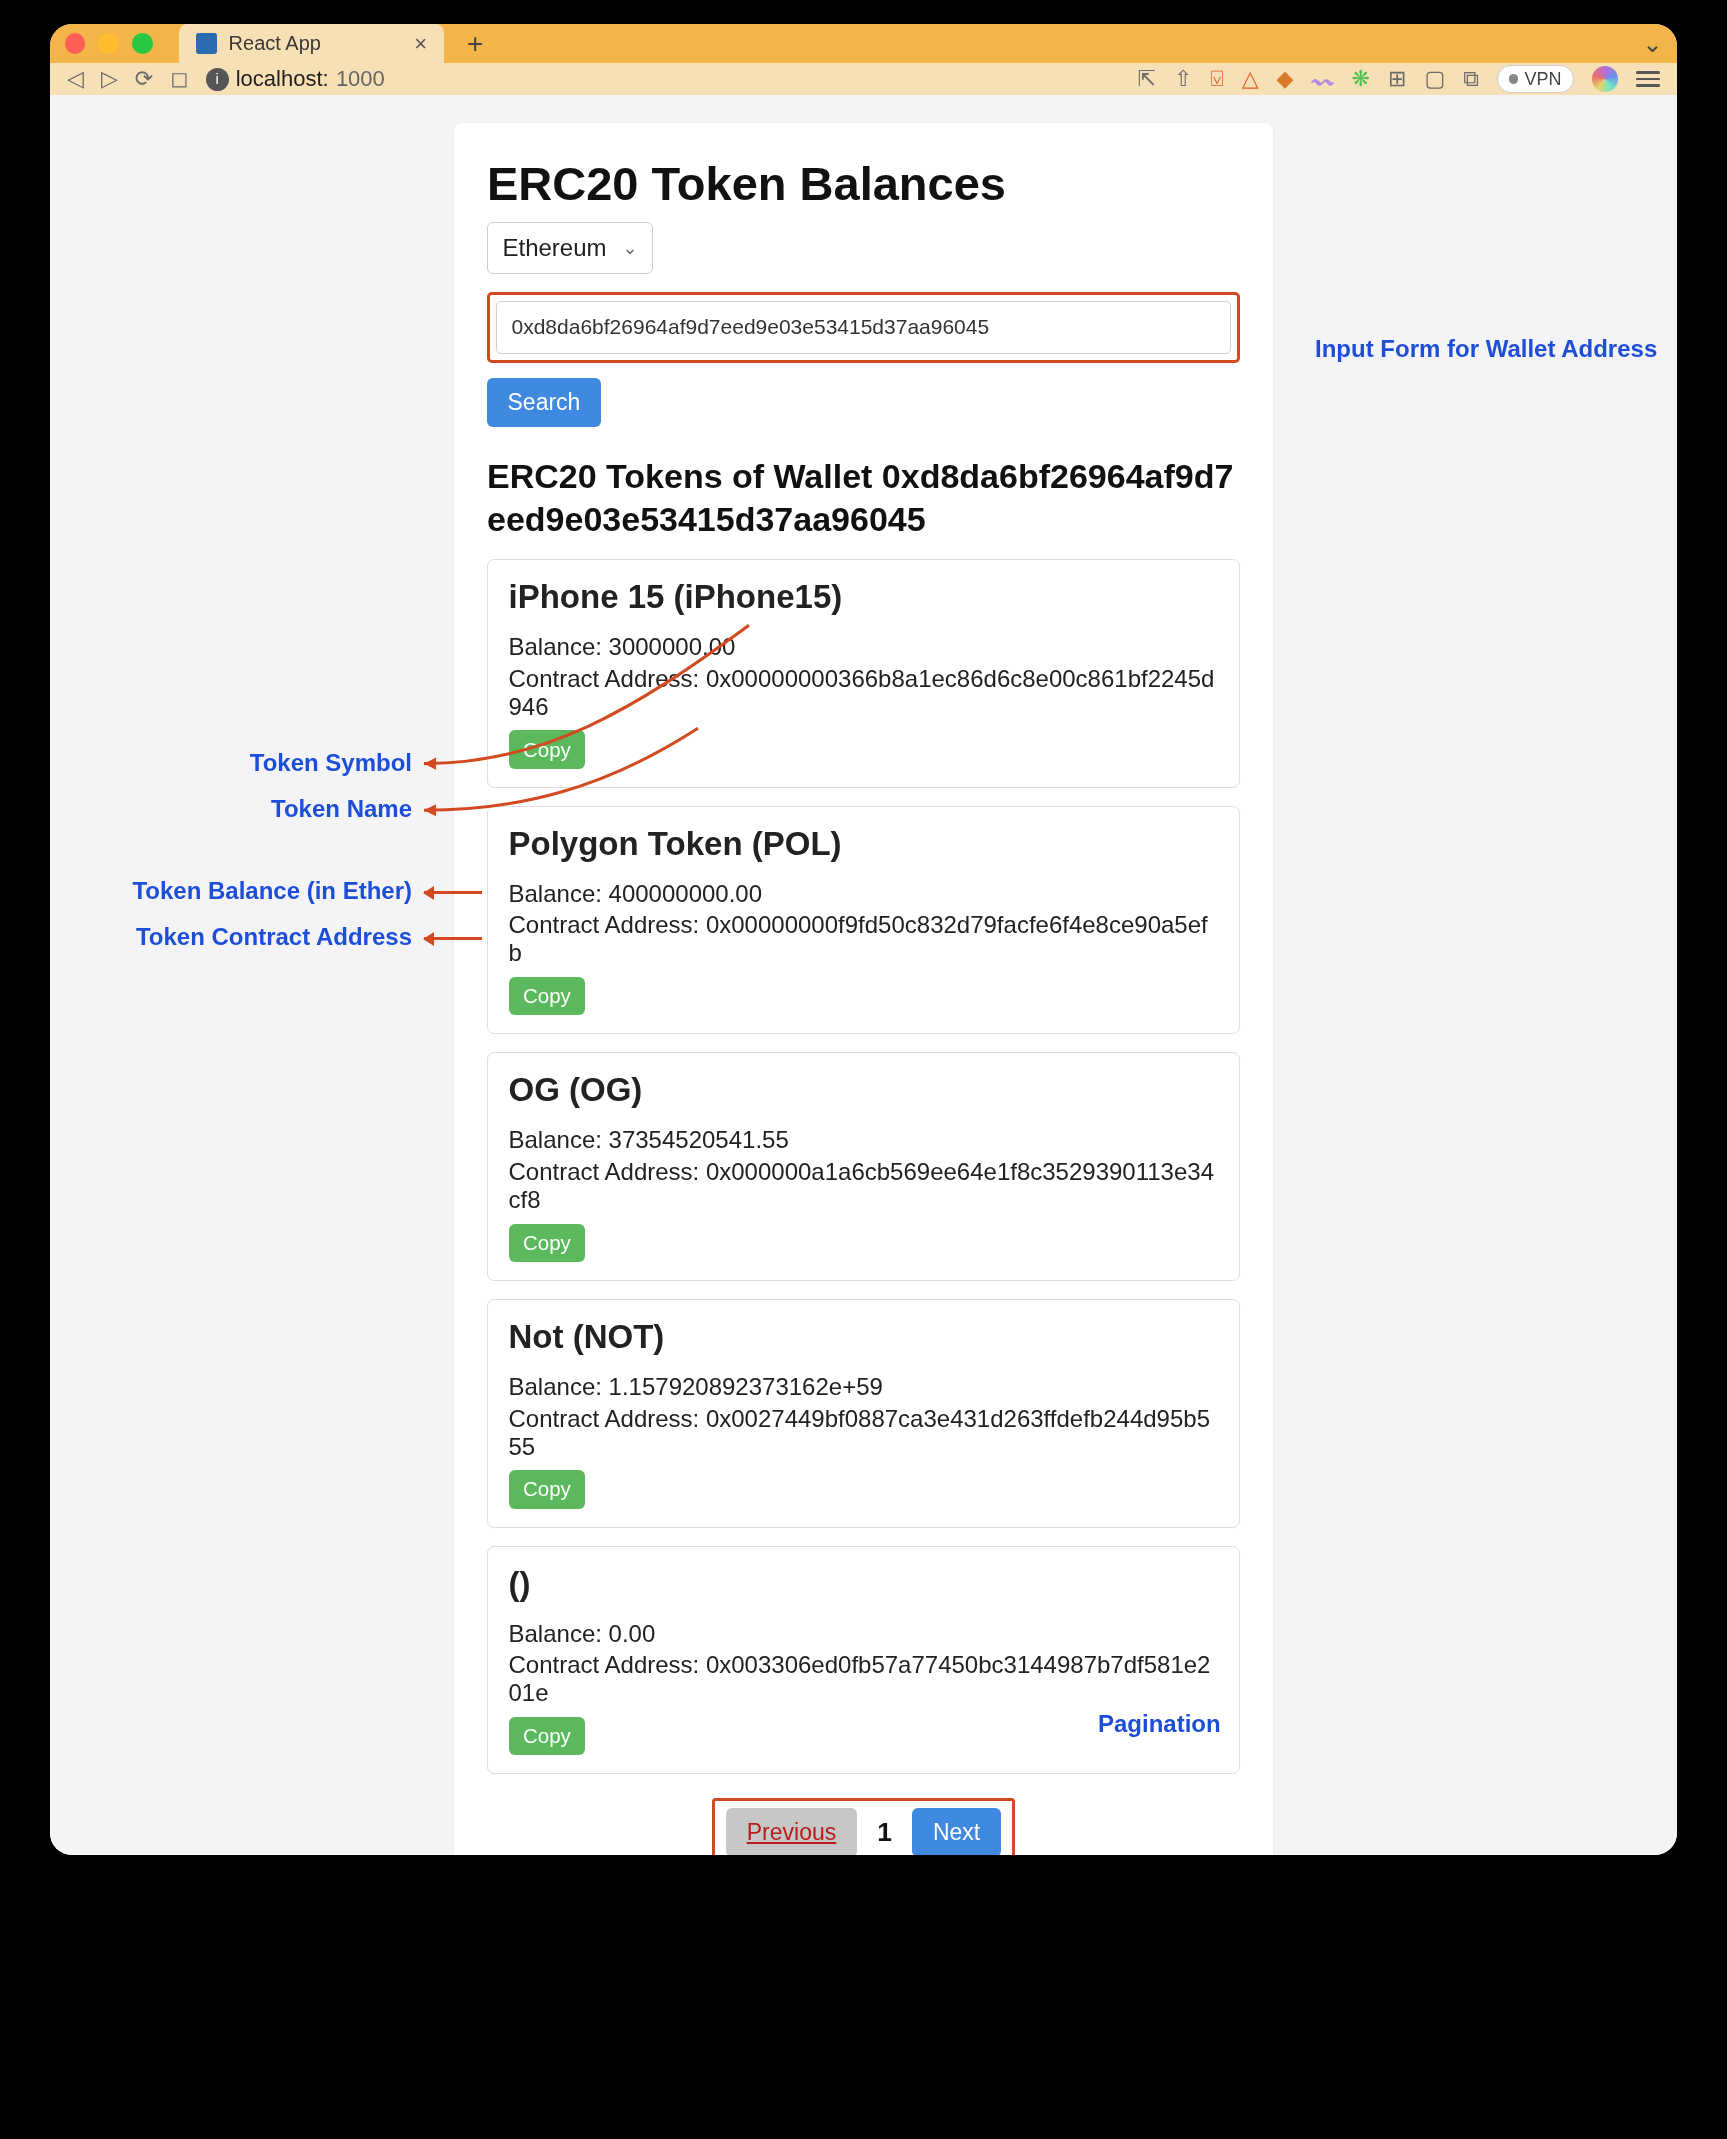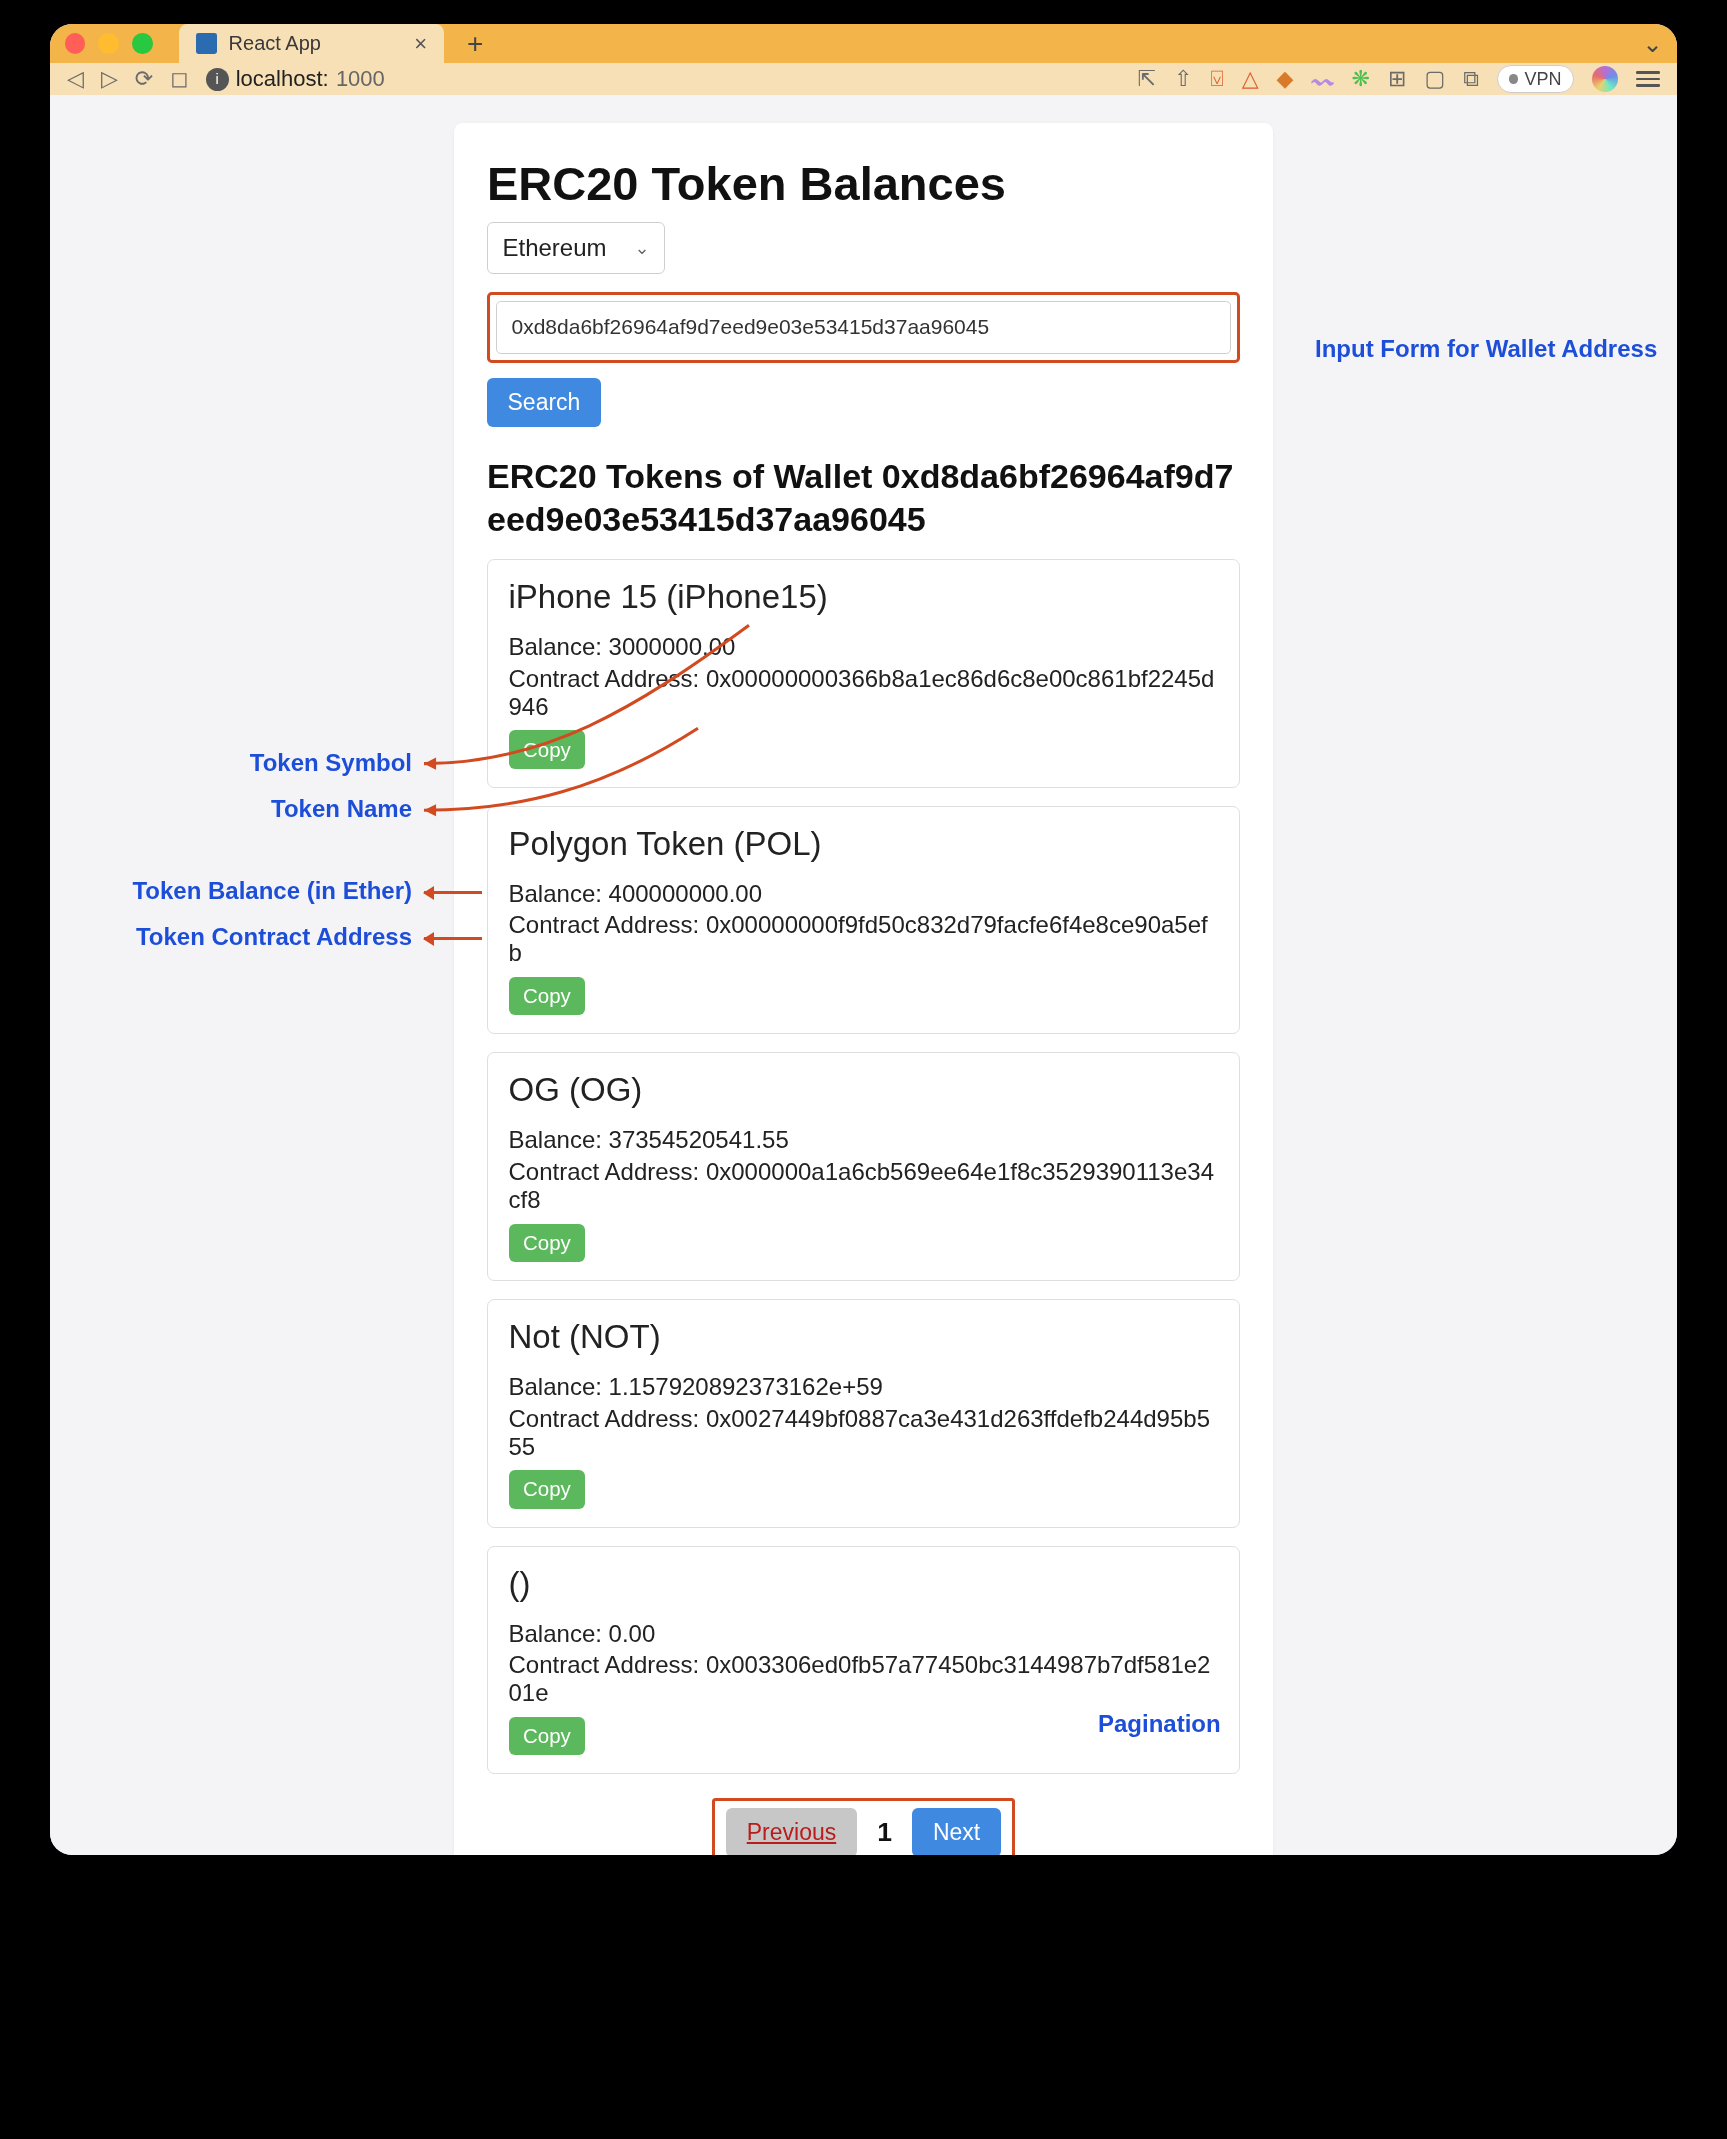--- a/index.html
+++ b/index.html
@@ -107,21 +107,21 @@
   .card {
     width: 819px;
     margin: 0 auto;
     background: #fff;
     border-radius: 8.4px;
     box-shadow: 0 1.2px 3.6px rgba(0,0,0,.06);
     padding: 33px 33px 36px;
   }
   h1.title { font-size: 47px; font-weight: 700; color:#111; margin-bottom: 11px; }
   .select {
-    display:inline-flex; align-items:center; gap: 28px;
+    display:inline-flex; align-items:center; gap: 16px;
     border:0.6px solid #cfcfcf; border-radius:6px;
     padding: 11px 14.5px; font-size: 24px; color:#222;
     margin-bottom: 18px;
   }
   .select .arrow { font-size: 18px; color:#666; }
   .walletwrap {
     border: 3px solid #d24a1f;
     border-radius: 4.8px;
     padding: 6px;
     margin-bottom: 15.7px;
@@ -145,21 +145,21 @@
   .btn-primary { background:#3f8ae0; }
   .btn-success { background:#5cb85c; font-size: 20.5px; padding: 7.2px 14.5px; }
   .btn-disabled { background:#c7c7c7; color:#b91c1c;text-decoration:underline; }
   .subhead { font-size: 34px; font-weight:700; color:#111; margin: 28px 0 19px; line-height:1.25; word-break: break-all; }
 
   .tokenlist { display:flex; flex-direction:column; gap: 18px; }
   .token {
     border:0.6px solid #dedede; border-radius:7.2px;
     padding: 18px 20.5px 18px;
   }
-  .token h3 { font-size: 33px; font-weight:400; color:#222; margin-bottom: 17px; }
+  .token h3 { font-size: 33px; font-weight:700; color:#222; margin-bottom: 17px; }
   .token .row { font-size: 24px; color:#222; margin-bottom: 3.6px; word-break: break-all; }
   .token .copy { margin-top: 9.6px; }
 
   .pager-wrap {
     display:flex; justify-content:center; margin-top: 24px;
   }
   .pager {
     display:inline-flex; align-items:center; gap: 14.5px;
     border: 3px solid #d24a1f; border-radius:3.6px;
     padding: 7.2px 11px;

